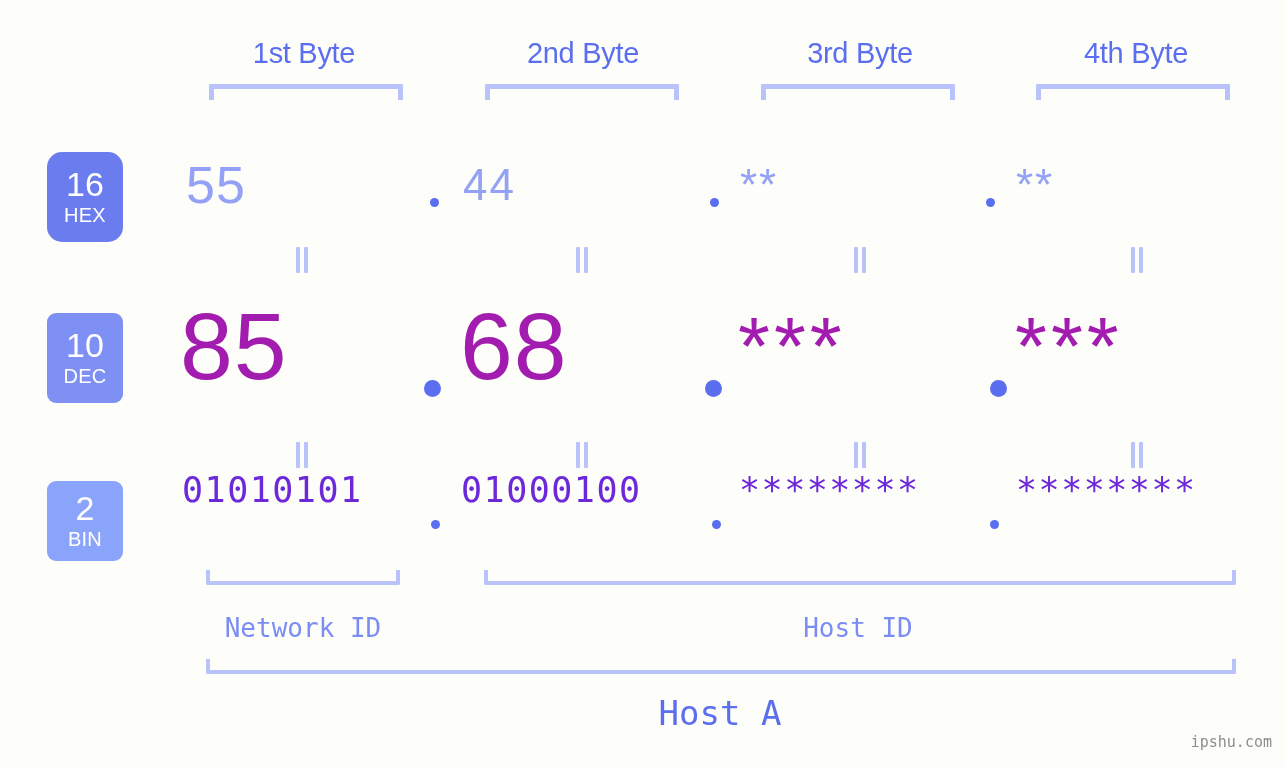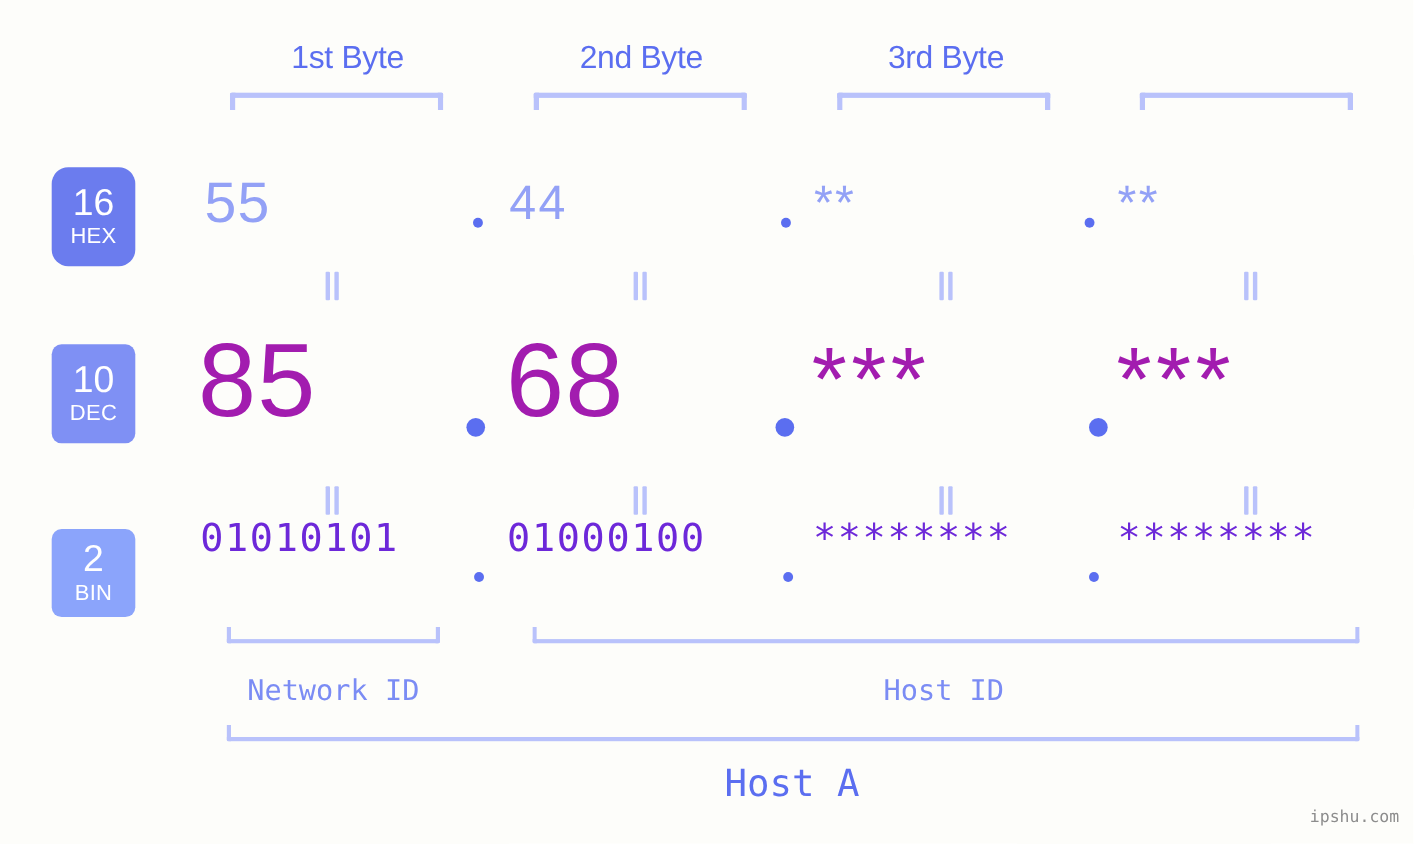--- a/index.html
+++ b/index.html
@@ -195,23 +195,24 @@
     font-size: 15px;
     color: #8d8d8d;
     letter-spacing: 0px;
   }
 </style>
 </head>
 <body>
 
 <div id="stage">
 
-  <div class="byte-header" style="left:196px; width:240px;">1st Byte</div>
+  <div class="byte-header" style="left:184px; width:240px;">1st Byte</div>
   <div class="byte-header" style="left:463px; width:240px;">2nd Byte</div>
   <div class="byte-header" style="left:740px; width:240px;">3rd Byte</div>
+  <div class="byte-header" style="left:1016px; width:240px;">4th Byte</div>
 
   <div class="bracket bracket-down" style="left:209px; top:84px; width:194px;"></div>
   <div class="bracket bracket-down" style="left:485px; top:84px; width:194px;"></div>
   <div class="bracket bracket-down" style="left:761px; top:84px; width:194px;"></div>
   <div class="bracket bracket-down" style="left:1036px; top:84px; width:194px;"></div>
 
   <div class="radix-badge" id="badge-hex">
     <div class="num">16</div>
     <div class="nm">HEX</div>
   </div>

